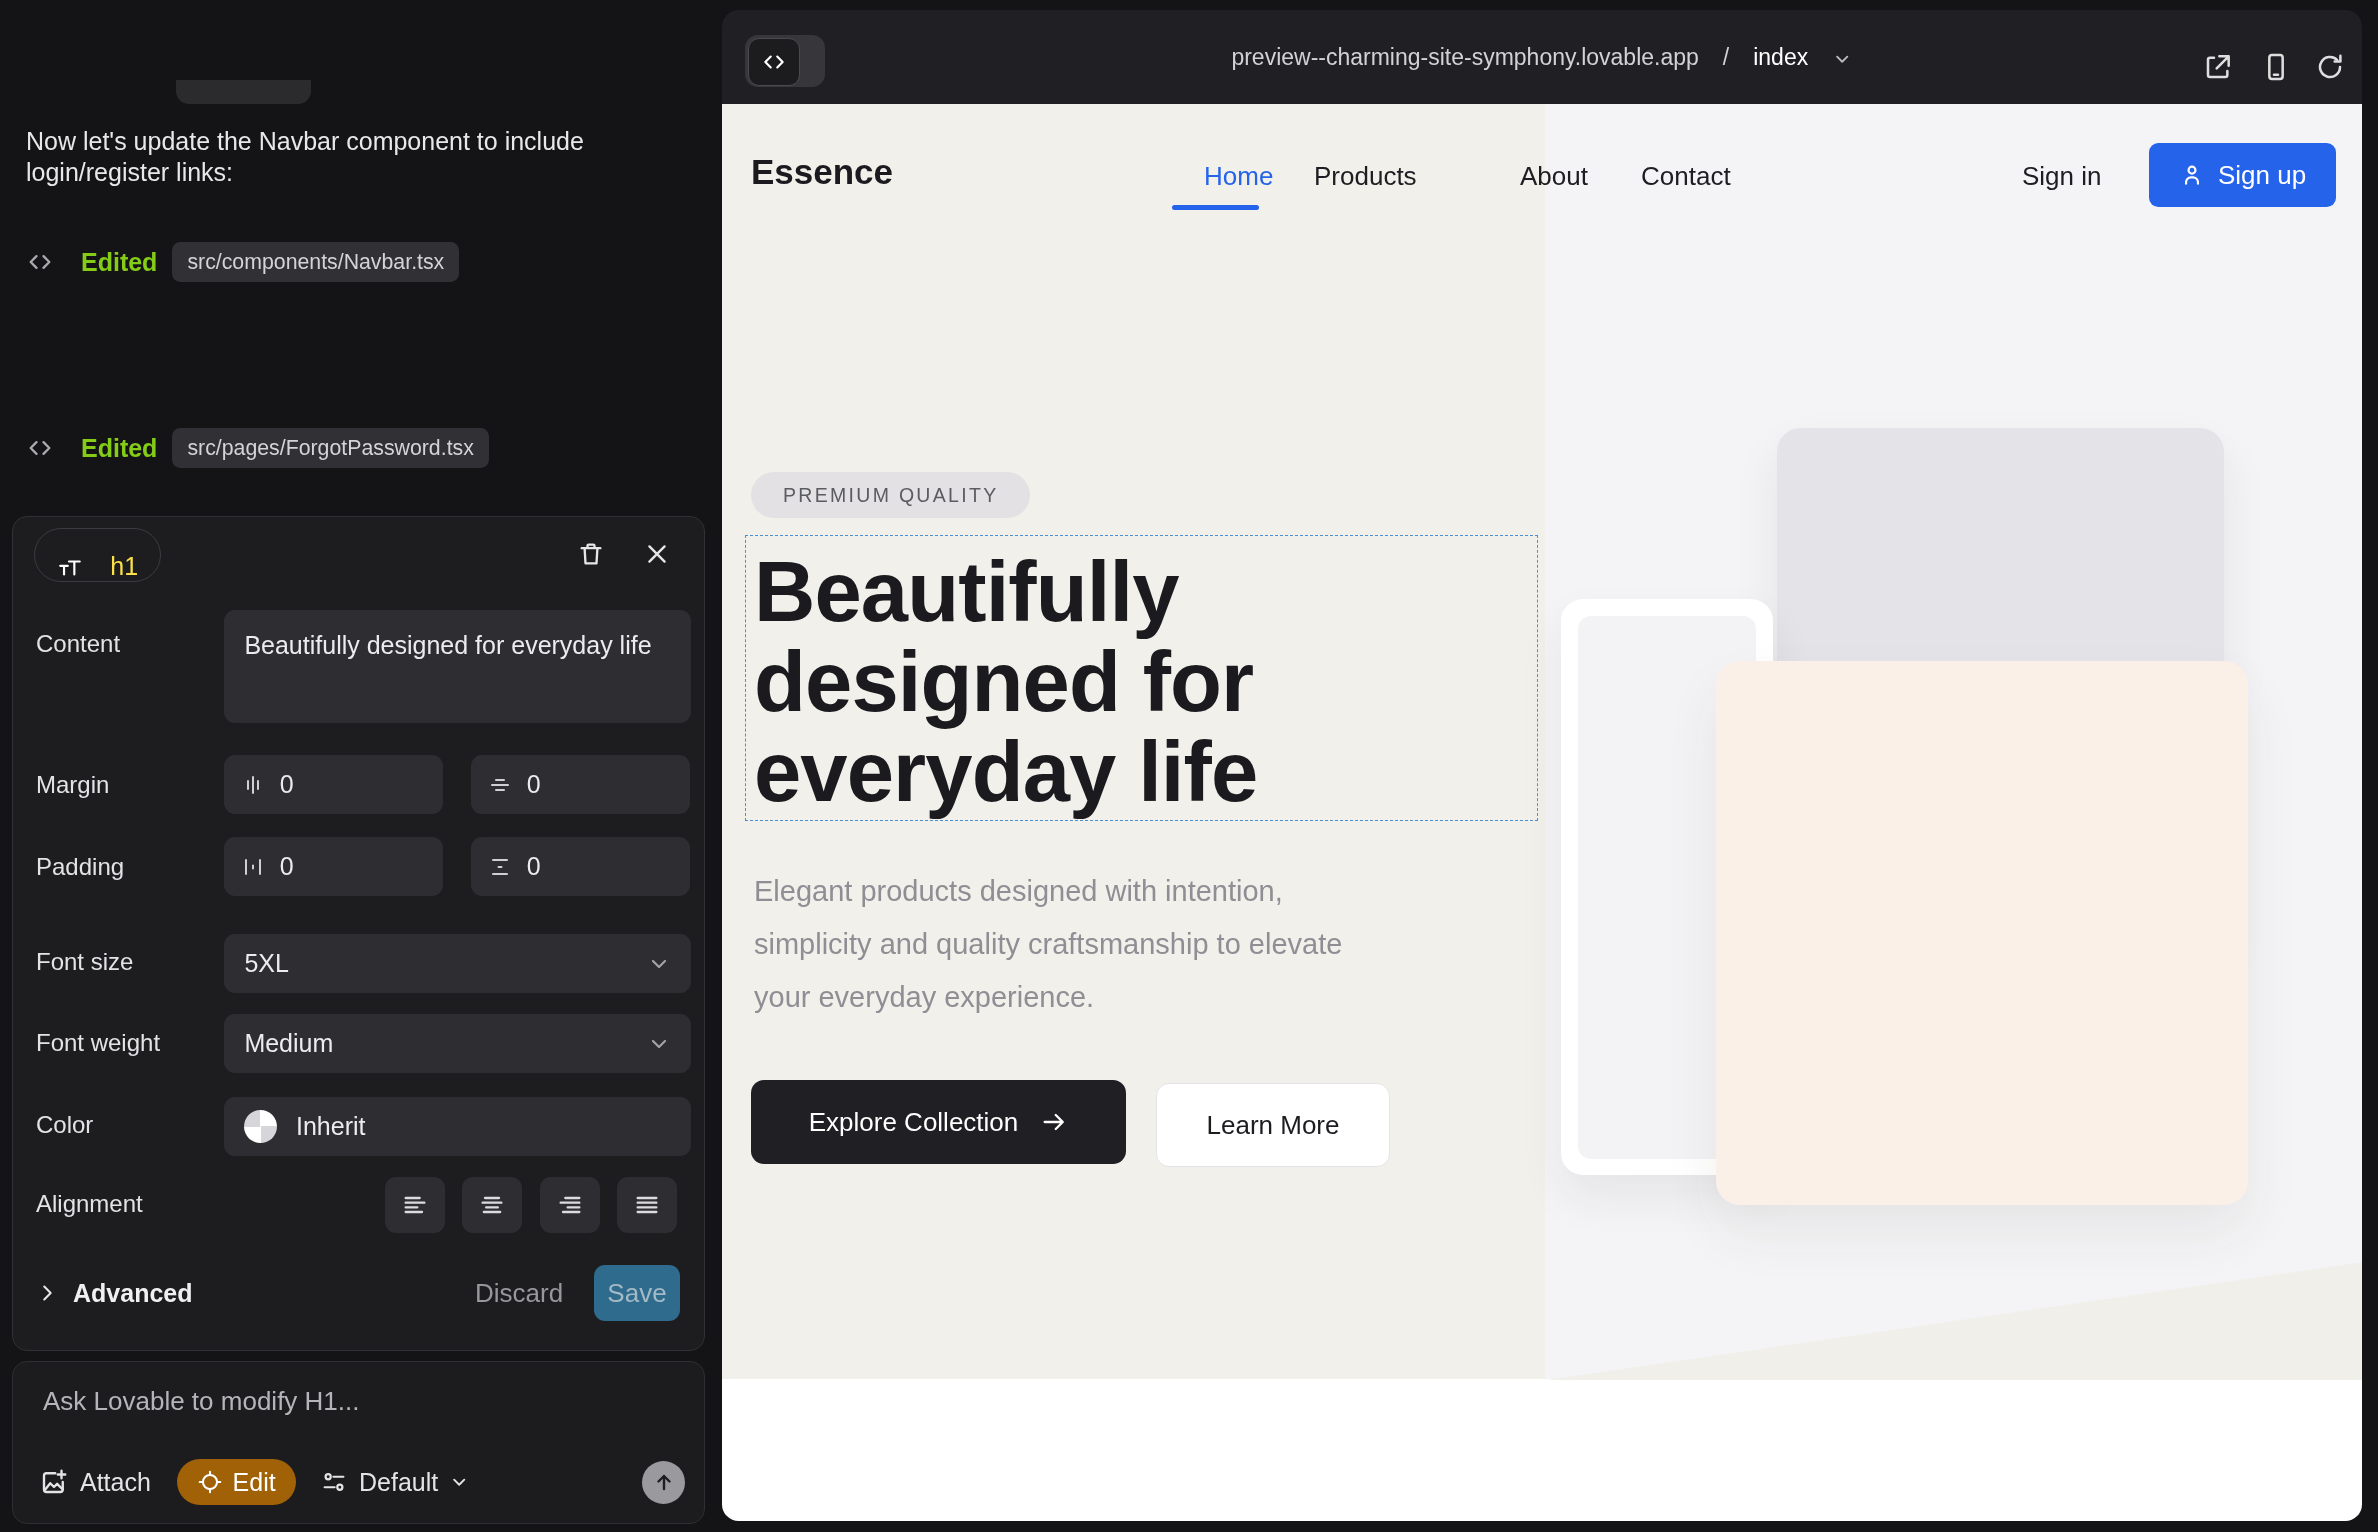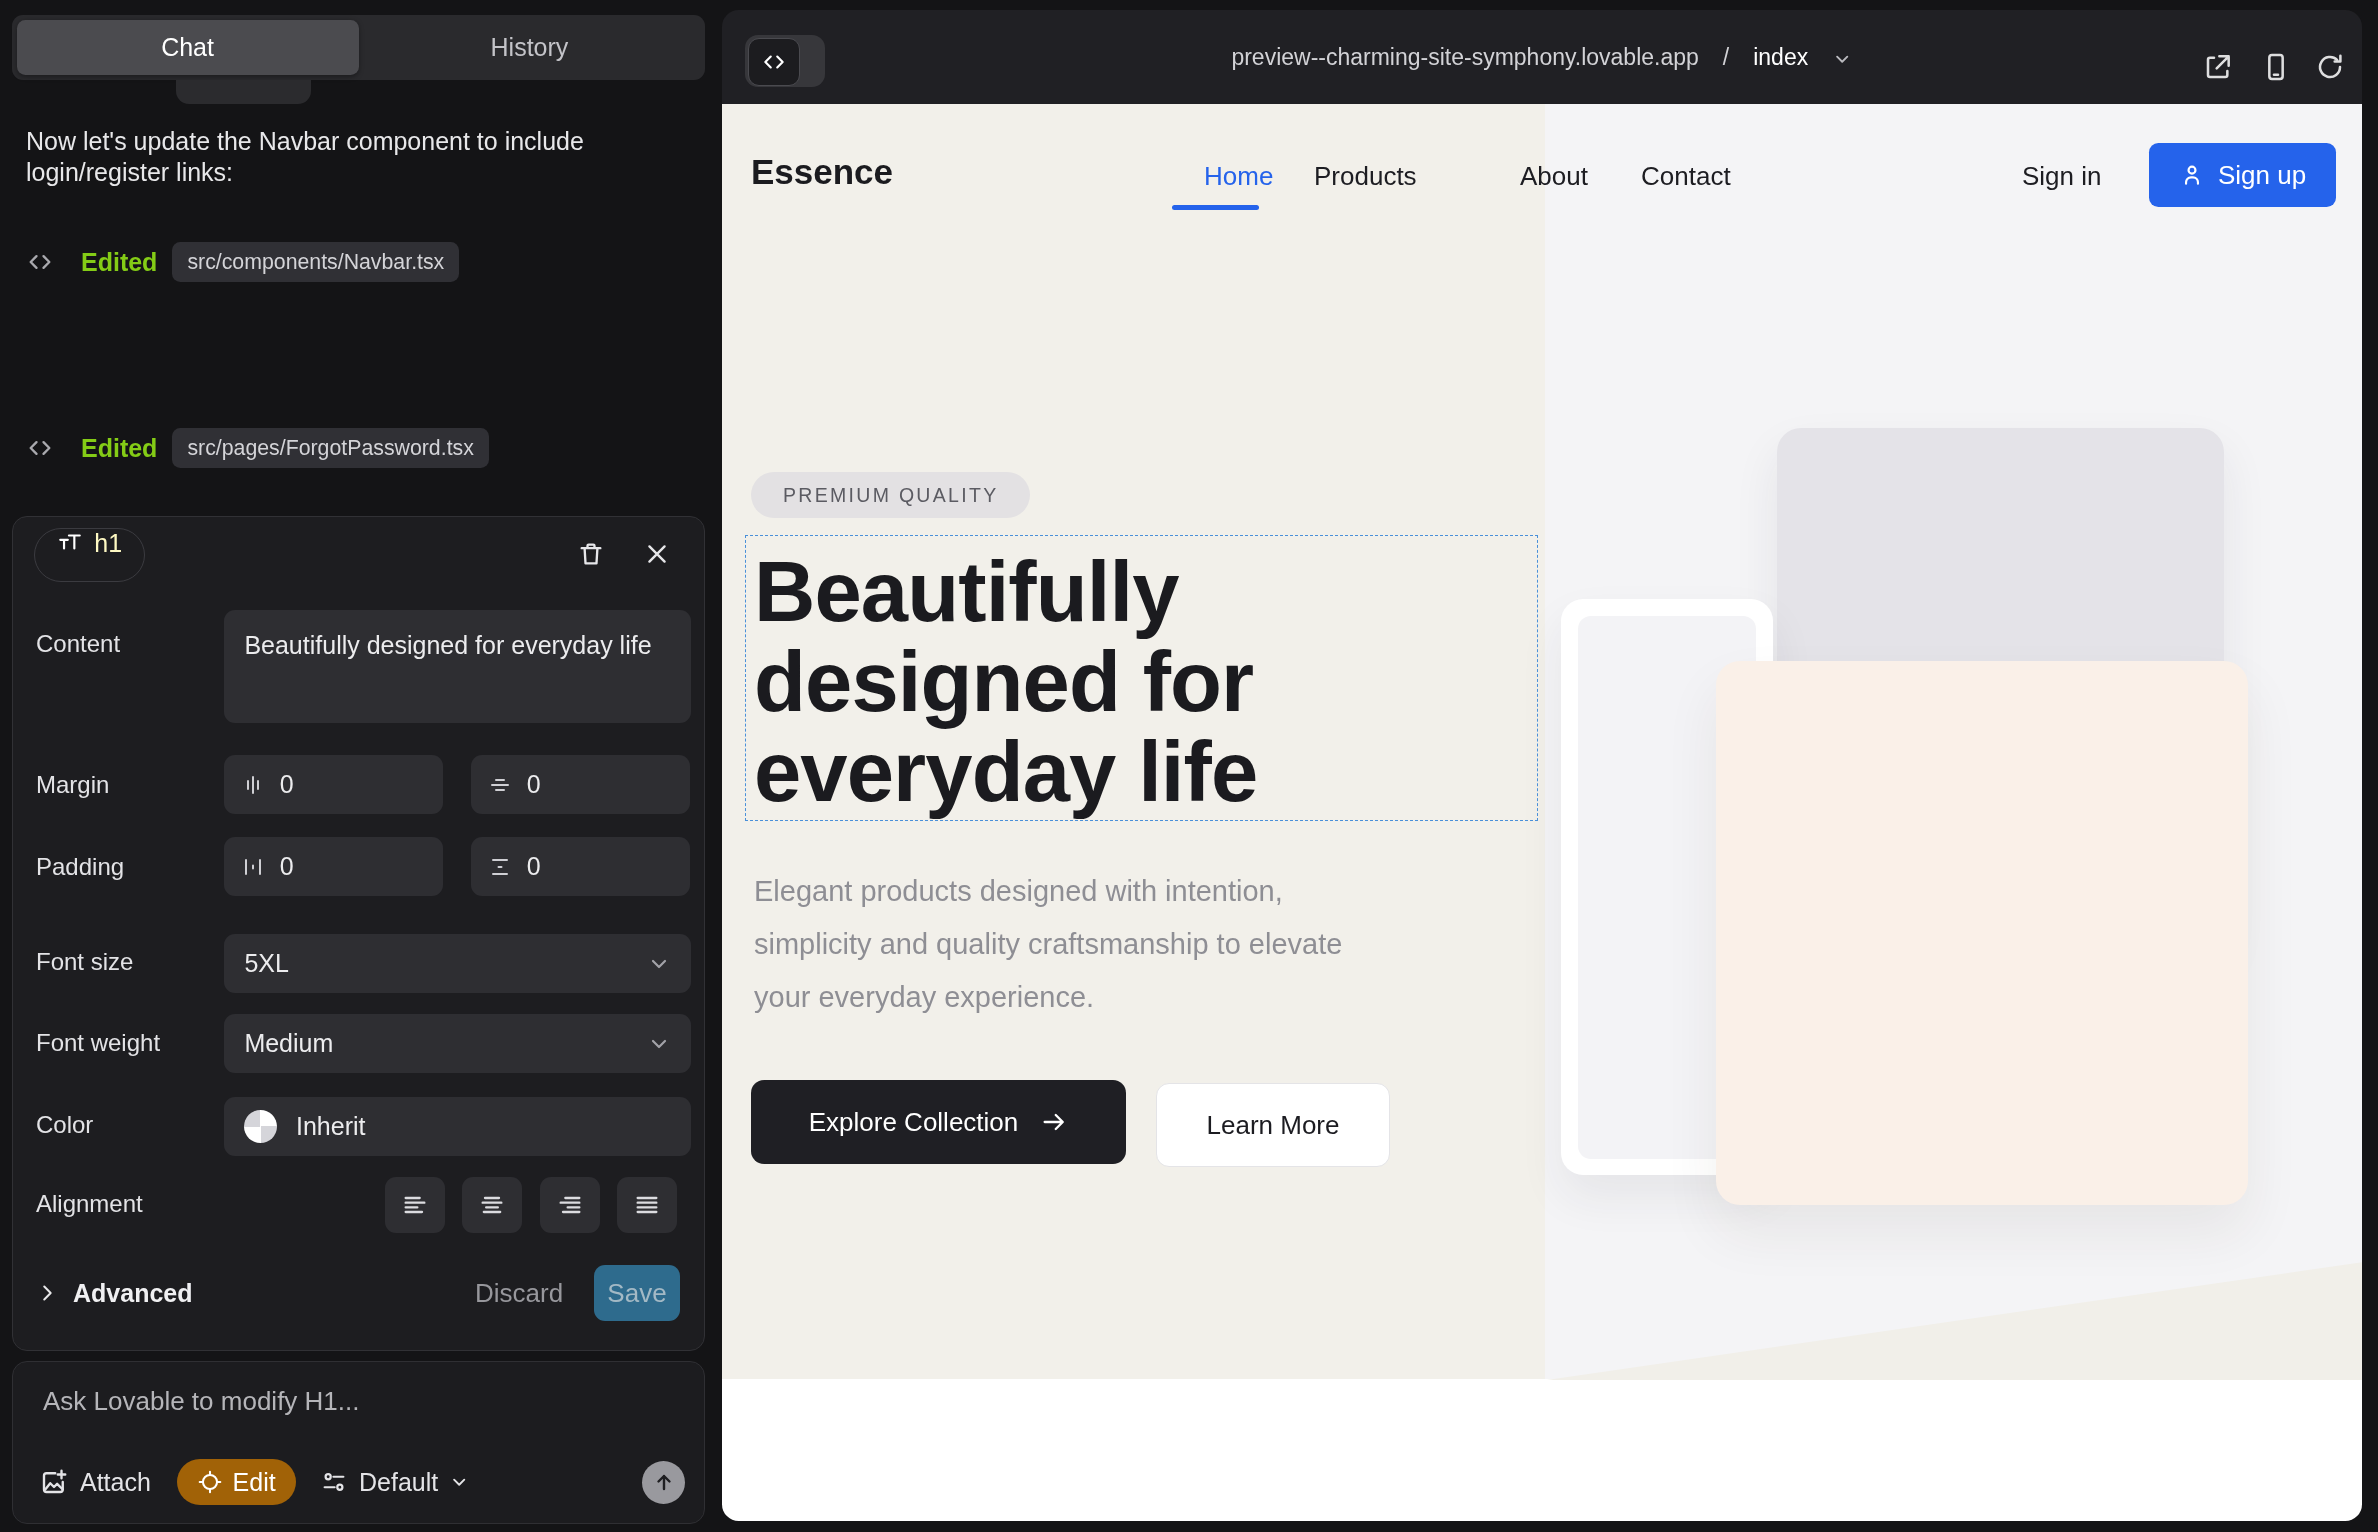--- a/index.html
+++ b/index.html
@@ -16,22 +16,22 @@
   .scrollchip{left:176px;top:80px;width:135px;height:24px;background:#2b2b2e;border-radius:0 0 13px 13px;}
   .msg{left:26px;width:654px;font-size:25px;line-height:31px;color:#e8e8ea;margin:0;}
   .editrow{left:26px;height:46px;display:flex;align-items:center;gap:15px;}
   .editrow .codeic{color:#a9a9ae;}
   .editlbl{font-size:25px;font-weight:bold;color:#84cc16;margin-left:12px;}
   .filechip{background:#303035;border-radius:8.3px;padding:7.4px 15px;font-size:21.3px;color:#d4d4d8;cursor:pointer;}
 
   
   .panel{left:12px;top:516px;width:693px;height:835px;background:#1d1d20;border:1.9px solid #313135;
          border-radius:15px;box-sizing:border-box;}
-  .tagpill{left:21.3px;top:11px;height:52px;display:flex;align-items:flex-start;gap:11px;padding:0 22px;
-           border:1.9px solid #3b3b40;border-radius:28px;color:#fef9c3;font-size:25px;}
+  .tagpill{left:21.3px;top:11px;height:52px;display:flex;align-items:flex-end;gap:27px;padding:0 22px;
+           border:1.9px solid #3b3b40;border-radius:28px;color:#fde047;font-size:25px;}
   .iconbtn{width:41px;height:41px;display:flex;align-items:center;justify-content:center;color:#e6e6e9;cursor:pointer;}
   .flabel{font-size:24px;color:#e3e3e6;}
   .tarea{left:211px;top:93px;width:467px;height:113px;background:#2e2e32;border:none;border-radius:11px;
          box-sizing:border-box;padding:16.7px 20.4px;font-family:"Liberation Sans",sans-serif;
          font-size:25px;line-height:37px;color:#ececee;resize:none;outline:none;}
   .numfield{height:59px;background:#2e2e32;border-radius:11px;display:flex;align-items:center;
             gap:15px;padding-left:16.7px;box-sizing:border-box;color:#cfcfd4;}
   .numfield input{background:none;border:none;outline:none;width:111px;font-size:25px;color:#ececee;
                   font-family:"Liberation Sans",sans-serif;padding:0;}
   .selfield{left:211px;width:467px;height:59px;background:#2e2e32;border-radius:11px;display:flex;
@@ -106,24 +106,20 @@
         box-sizing:border-box;border-radius:13px;display:flex;align-items:center;justify-content:center;
         color:#1c1c21;font-size:26px;cursor:pointer;}
 </style>
 </head>
 <body>
 
 <div class="stage">
 
   <aside class="a" style="left:0;top:0;width:714px;height:1532px;">
 
-    <div class="a tabbar">
-      <div class="tab active">Chat</div>
-      <div class="tab">History</div>
-    </div>
 
     <div class="a scrollchip"></div>
 
     <p class="a msg" style="top:126px;">Now let's update the Navbar component to include login/register links:</p>
 
     <div class="a editrow" style="top:239px;">
       <span class="codeic">
         <svg width="28" height="28" viewBox="0 0 24 24" fill="none" stroke="currentColor" stroke-width="2" stroke-linecap="round" stroke-linejoin="round">
             <path d="M9 7 4 12l5 5M15 7l5 5-5 5"></path>
           </svg>

